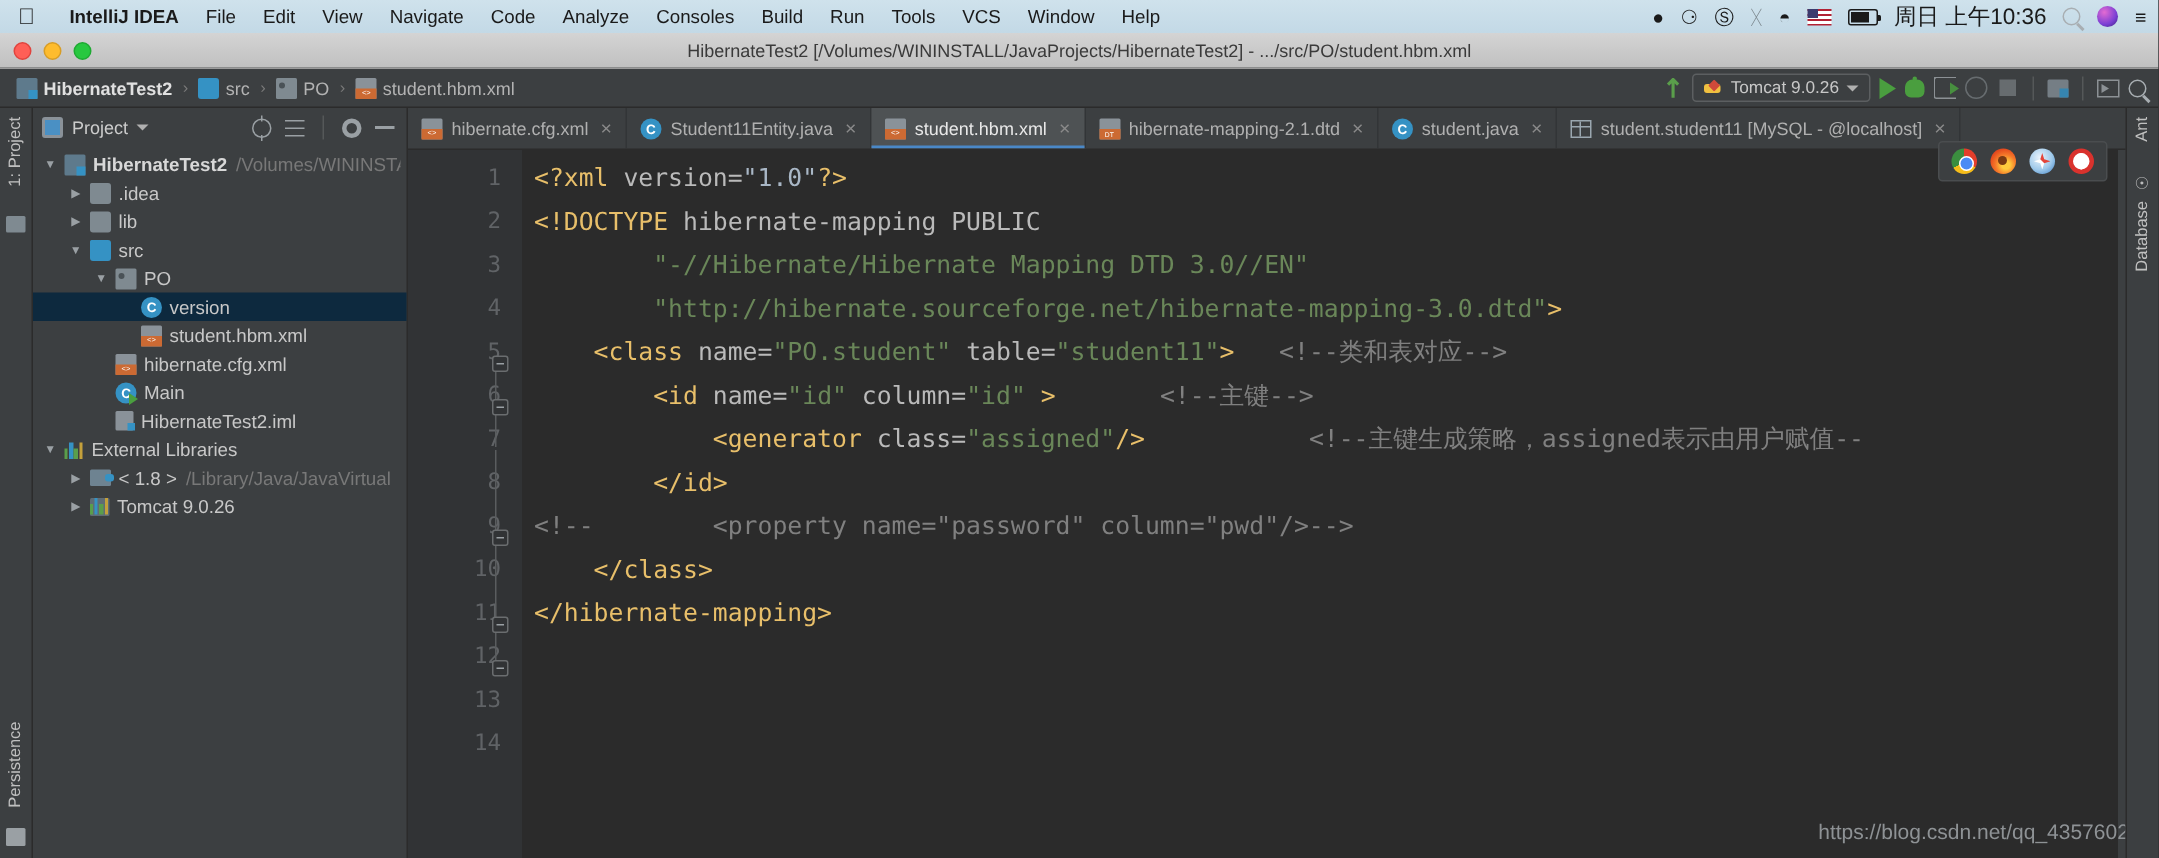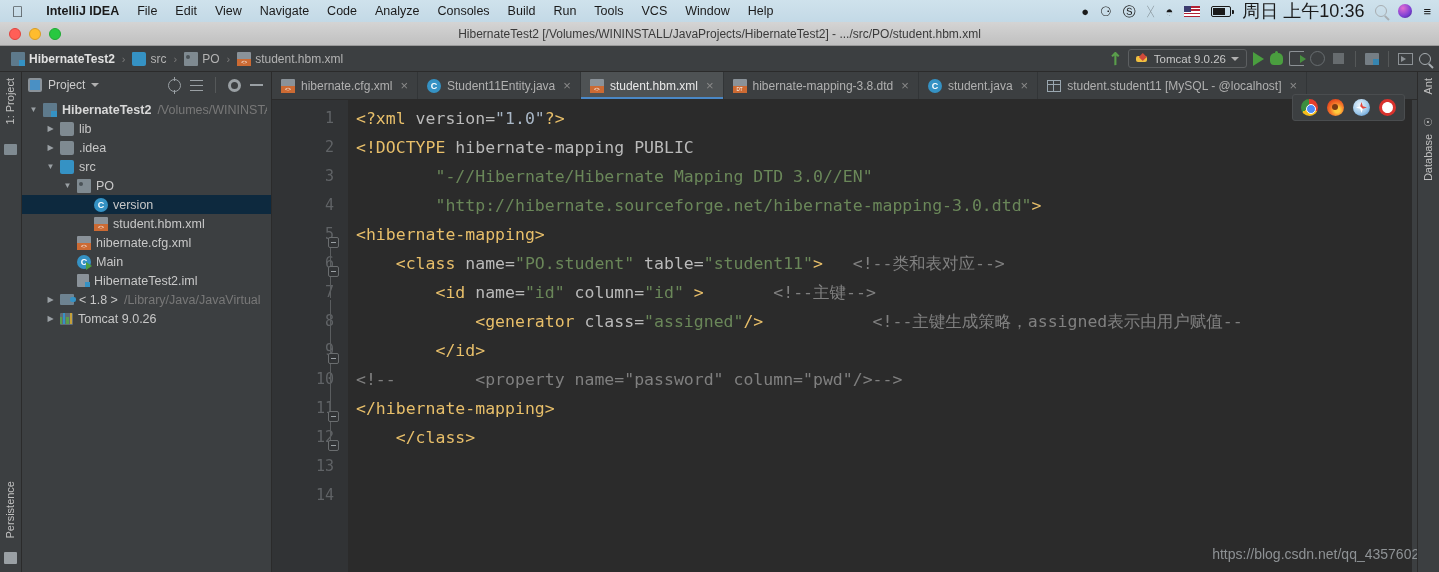--- a/index.html
+++ b/index.html
@@ -17,21 +17,21 @@
   .macbar {
     position:absolute; top:0; left:0; width:1439px; height:22px;
     background:linear-gradient(to bottom,#cfe2ec,#c3d9e6);
     display:flex; align-items:center; color:#1a1a1a; font-size:12.5px;
   }
   .macbar .apple { margin:0 14px 0 12px; font-size:15px; line-height:1; }
   .macbar .mitem { padding:0 9px; white-space:nowrap; }
   .macbar .mitem.bold { font-weight:bold; }
   .macbar .right { margin-left:auto; display:flex; align-items:center; padding-right:8px; gap:11px; }
   .macbar .right .ic { font-size:13px; line-height:1; display:inline-block; }
-  .macbar .clock { font-size:18px; white-space:nowrap; }
+  .macbar .clock { font-size:15px; white-space:nowrap; }
   .flag { width:16px; height:11px; background:
      linear-gradient(to bottom,#b22234 0 15%,#fff 15% 30%,#b22234 30% 45%,#fff 45% 60%,#b22234 60% 75%,#fff 75% 90%,#b22234 90% 100%);
      position:relative; display:inline-block; }
   .flag:after { content:""; position:absolute; left:0; top:0; width:7px; height:6px; background:#3c3b6e; }
   .batt { width:20px; height:11px; border:1.4px solid #1a1a1a; border-radius:2px; position:relative; display:inline-block; }
   .batt:after { content:""; position:absolute; right:-3.5px; top:3px; width:2px; height:4px; background:#1a1a1a; border-radius:0 1px 1px 0; }
   .batt i { position:absolute; left:1px; top:1px; bottom:1px; width:12px; background:#1a1a1a; display:block; }
   .siri { width:14px; height:14px; border-radius:50%;
     background:radial-gradient(circle at 35% 30%,#e36bd2,#7b3fd4 60%,#3a1e7a); display:inline-block; }
 
@@ -331,27 +331,27 @@
           <span style="width: 6px; flex: 0 0 auto;"></span>
           <span class="tarrow down"></span>
           <span class="ic16 icon-mod" style="margin-left: 4px;"></span>
           <span class="tlabel bold">HibernateTest2</span>
           <span class="tpath">/Volumes/WININSTA</span>
         </div>
         <div class="trow">
           <span style="width: 23px; flex: 0 0 auto;"></span>
           <span class="tarrow right"></span>
           <span class="ic16 icon-folder" style="margin-left: 4px;"></span>
-          <span class="tlabel">lib</span>
+          <span class="tlabel">.idea</span>
         </div>
         <div class="trow">
           <span style="width: 23px; flex: 0 0 auto;"></span>
           <span class="tarrow right"></span>
           <span class="ic16 icon-folder" style="margin-left: 4px;"></span>
-          <span class="tlabel">.idea</span>
+          <span class="tlabel">lib</span>
         </div>
         <div class="trow">
           <span style="width: 23px; flex: 0 0 auto;"></span>
           <span class="tarrow down"></span>
           <span class="ic16 icon-folder-blue" style="margin-left: 4px;"></span>
           <span class="tlabel">src</span>
         </div>
         <div class="trow">
           <span style="width: 40px; flex: 0 0 auto;"></span>
           <span class="tarrow down"></span>
@@ -380,20 +380,31 @@
           <span style="width: 40px; flex: 0 0 auto;"></span>
           <span class="tarrow"></span>
           <span class="ic16 icon-run" style="margin-left: 4px;">C</span>
           <span class="tlabel">Main</span>
         </div>
         <div class="trow">
           <span style="width: 40px; flex: 0 0 auto;"></span>
           <span class="tarrow"></span>
           <span class="ic16 icon-iml" style="margin-left: 4px;"></span>
           <span class="tlabel">HibernateTest2.iml</span>
+        </div>
+        <div class="trow">
+          <span style="width: 6px; flex: 0 0 auto;"></span>
+          <span class="tarrow down"></span>
+          <span class="ic16 icon-lib" style="margin-left: 4px;">
+            <i style="background: rgb(90, 158, 75); left: 0px; height: 7px;"></i>
+            <i style="background: rgb(53, 146, 196); left: 3.2px; height: 11px;"></i>
+            <i style="background: rgb(90, 158, 75); left: 6.4px; height: 7px;"></i>
+            <i style="background: rgb(196, 160, 59); left: 9.6px; height: 11px;"></i>
+          </span>
+          <span class="tlabel">External Libraries</span>
         </div>
         <div class="trow">
           <span style="width: 23px; flex: 0 0 auto;"></span>
           <span class="tarrow right"></span>
           <span class="ic16 icon-jdk" style="margin-left: 4px;"></span>
           <span class="tlabel">&lt; 1.8 &gt;</span>
           <span class="tpath">/Library/Java/JavaVirtual</span>
         </div>
         <div class="trow">
           <span style="width: 23px; flex: 0 0 auto;"></span>
@@ -422,21 +433,21 @@
           <span>Student11Entity.java</span>
           <span class="xclose">×</span>
         </div>
         <div class="etab active">
           <span class="ic16 icon-xml"></span>
           <span>student.hbm.xml</span>
           <span class="xclose">×</span>
         </div>
         <div class="etab">
           <span class="ic16 icon-dtd"></span>
-          <span>hibernate-mapping-3.8.dtd</span>
+          <span>hibernate-mapping-2.1.dtd</span>
           <span class="xclose">×</span>
         </div>
         <div class="etab">
           <span class="ic16 icon-class">C</span>
           <span>student.java</span>
           <span class="xclose">×</span>
         </div>
         <div class="etab">
           <span class="ic16 icon-table"></span>
           <span>student.student11 [MySQL - @localhost]</span>
@@ -473,28 +484,27 @@
           <div class="fold" style="top:307px;"></div>
           <div class="fline" style="top:318px;height:22px;"></div>
           <div class="fold" style="top:336px;"></div>
         </div>
       </div>
       <div class="codebody" id="codebody">
           <div class="cline"><span class="tg">&lt;?xml</span><span class="at"> version=</span><span class="pl">"1.0"</span><span class="tg">?&gt;</span></div>
           <div class="cline"><span class="tg">&lt;!DOCTYPE</span><span class="at"> hibernate-mapping PUBLIC</span></div>
           <div class="cline"><span class="vl">        "-//Hibernate/Hibernate Mapping DTD 3.0//EN"</span></div>
           <div class="cline"><span class="vl">        "http://hibernate.sourceforge.net/hibernate-mapping-3.0.dtd"</span><span class="tg">&gt;</span></div>
-          <div class="cline"><span class="tg">&lt;hibernate-mapping&gt;</span></div>
           <div class="cline"><span class="tg">    &lt;class</span><span class="at"> name=</span><span class="vl">"PO.student"</span><span class="at"> table=</span><span class="vl">"student11"</span><span class="tg">&gt;</span><span class="cm">   &lt;!--类和表对应--&gt;</span></div>
           <div class="cline"><span class="tg">        &lt;id</span><span class="at"> name=</span><span class="vl">"id"</span><span class="at"> column=</span><span class="vl">"id"</span><span class="tg"> &gt;</span><span class="cm">       &lt;!--主键--&gt;</span></div>
           <div class="cline"><span class="tg">            &lt;generator</span><span class="at"> class=</span><span class="vl">"assigned"</span><span class="tg">/&gt;</span><span class="cm">           &lt;!--主键生成策略，assigned表示由用户赋值--</span></div>
           <div class="cline"><span class="tg">        &lt;/id&gt;</span></div>
           <div class="cline"><span class="cm">&lt;!--        &lt;property name="password" column="pwd"/&gt;--&gt;</span></div>
+          <div class="cline"><span class="tg">    &lt;/class&gt;</span></div>
           <div class="cline"><span class="tg">&lt;/hibernate-mapping&gt;</span></div>
-          <div class="cline"><span class="tg">    &lt;/class&gt;</span></div>
           <div class="cline"><span class="pl"></span></div>
           <div class="cline"><span class="pl"></span></div>
         </div>
     </div>
 
     <div class="markers">
       <span class="ok-check">✓</span>
     </div>
 
     <div class="browserbox">

